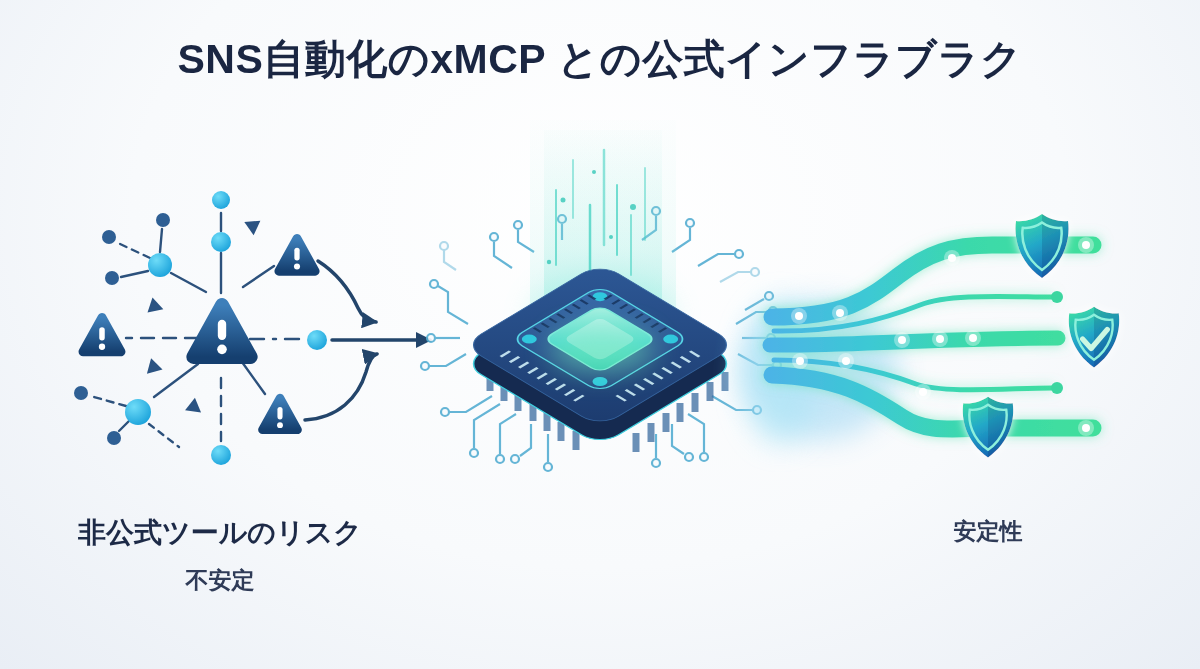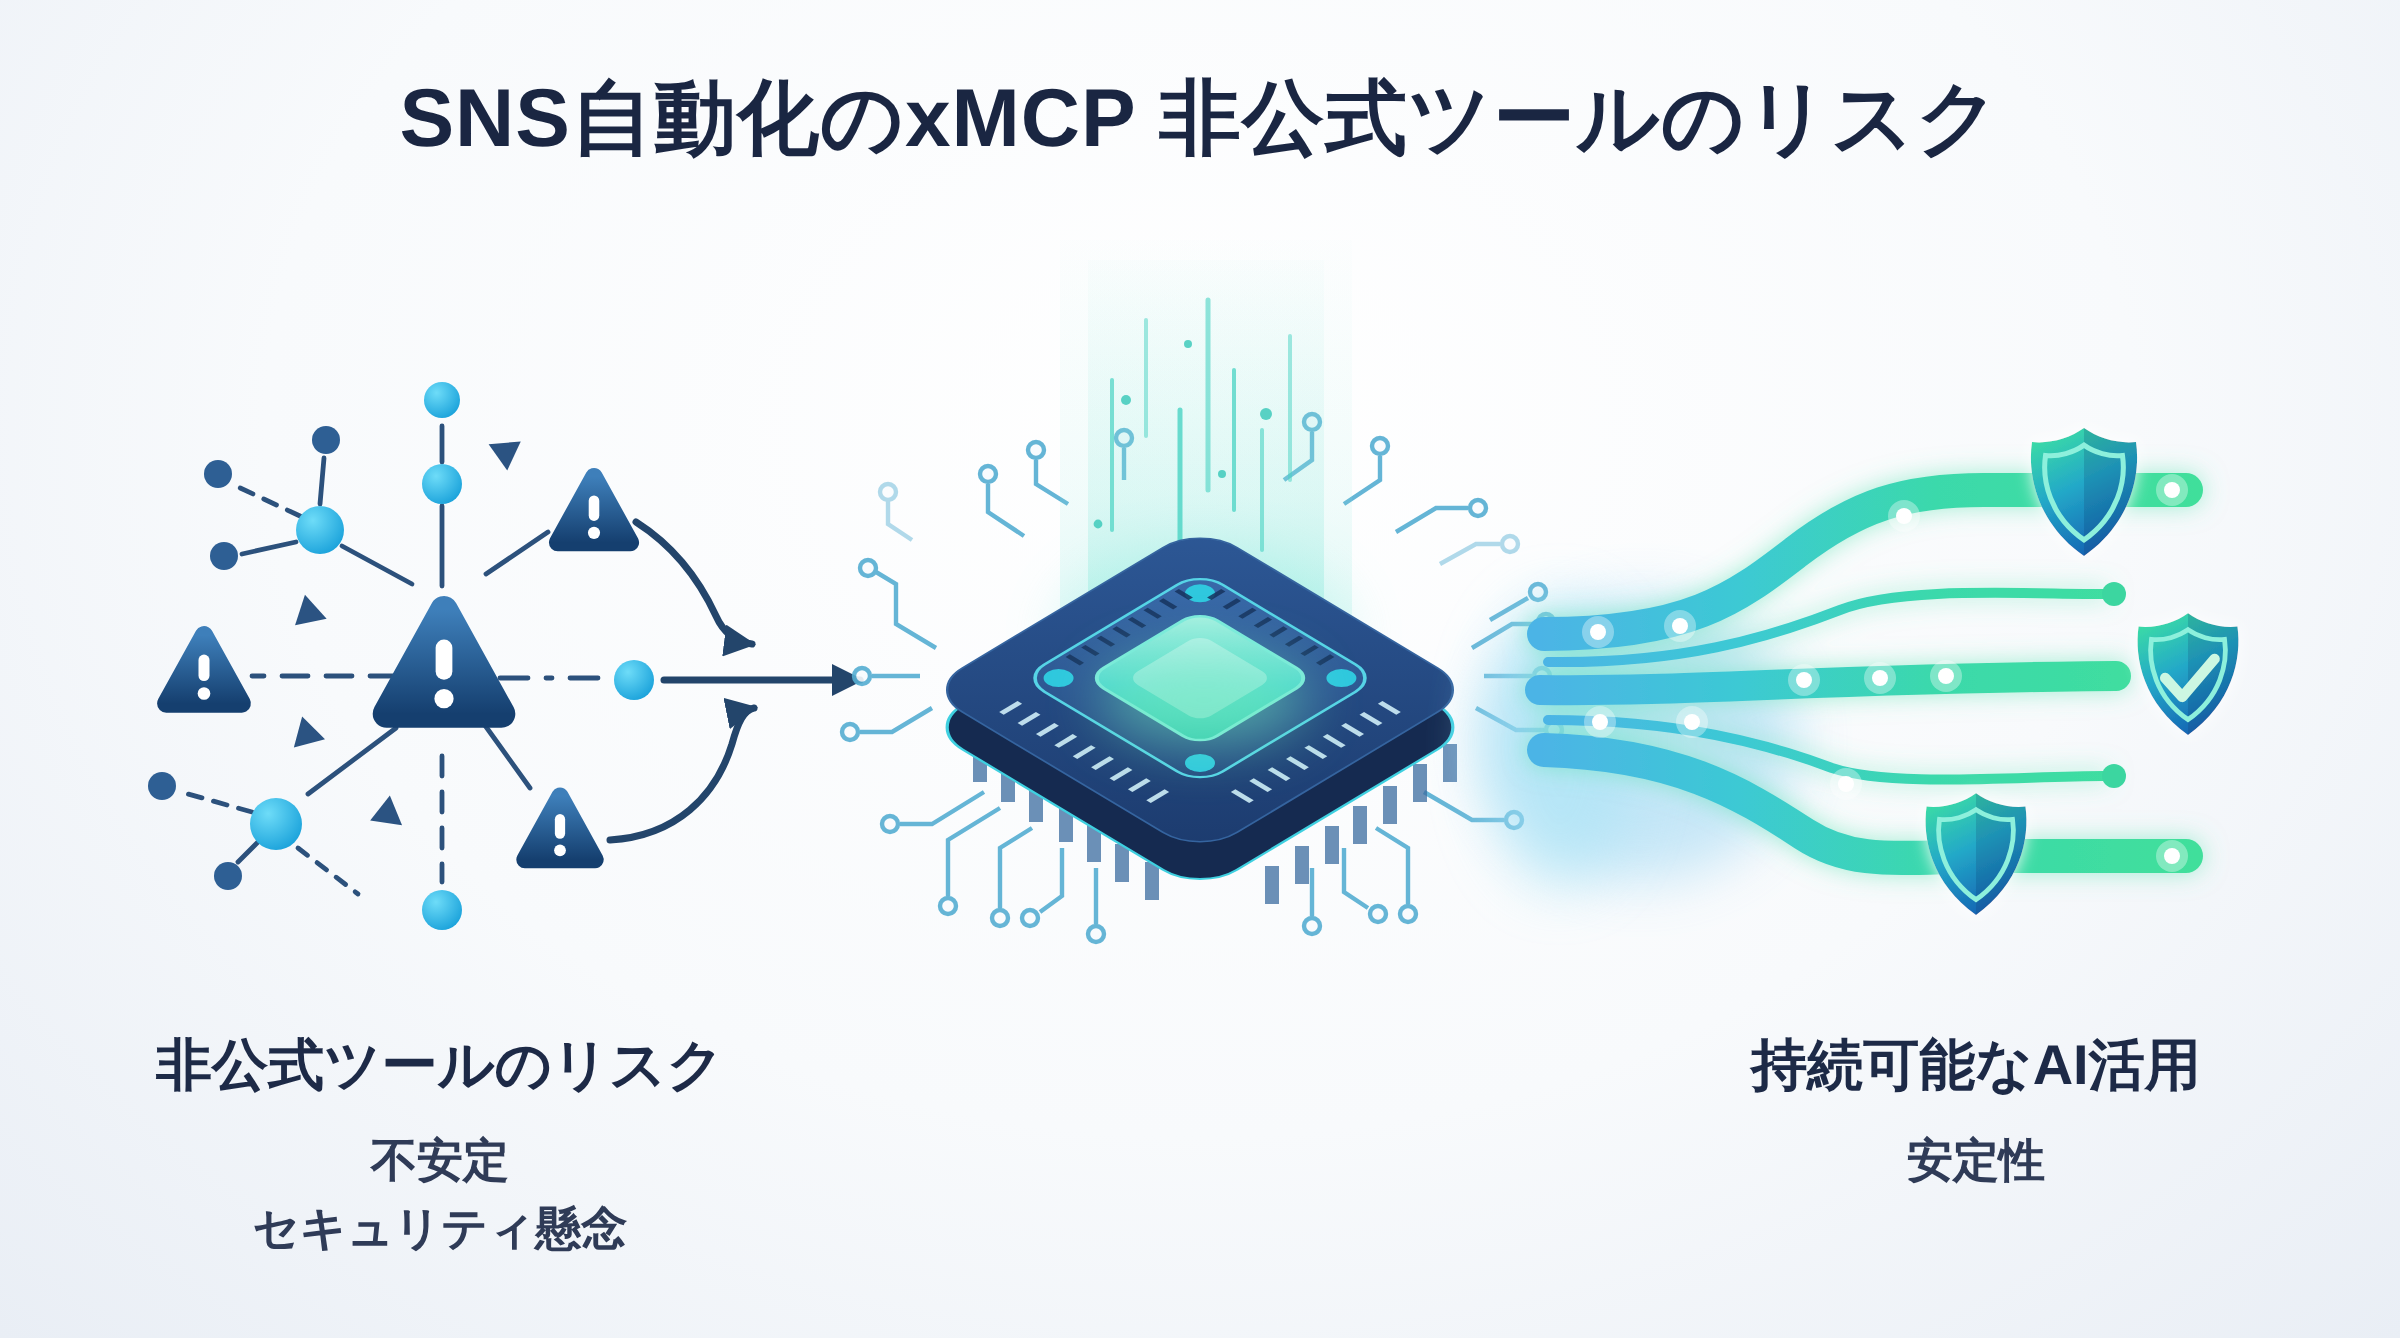--- a/index.html
+++ b/index.html
@@ -365,27 +365,25 @@
       <g filter="url(#fGlowWhite)">
         <use href="#shieldFull" transform="translate(1094,338) scale(0.95)"></use>
         <path d="M-12,1 L-3,11 L14,-9" transform="translate(1094,338) scale(0.95)" fill="none" stroke="#ccf7e2" stroke-width="5.5" stroke-linecap="round" stroke-linejoin="round"></path>
       </g>
       <g filter="url(#fGlowWhite)">
         <use href="#shieldFull" transform="translate(988,428) scale(0.95)"></use>
       </g>
     </g>
   </svg>
 
-  <h1 class="page-title">SNS自動化のxMCP 非公式ツールのリスク</h1>
+  <h1 class="page-title">SNS自動化のxMCP との公式インフラブラク</h1>
 
   <div class="label-block lb-left">
     <h2>非公式ツールのリスク</h2>
     <p>不安定</p>
-    <p>セキュリティ懸念</p>
   </div>
 
 
   <div class="label-block lb-right">
-    <h2>持続可能なAI活用</h2>
     <p>安定性</p>
   </div>
 
 </div>
 
 </body></html>

